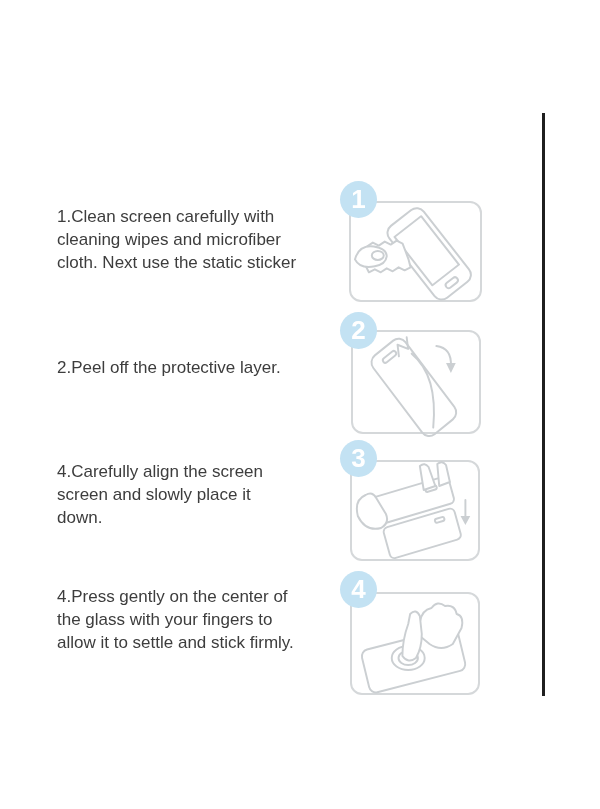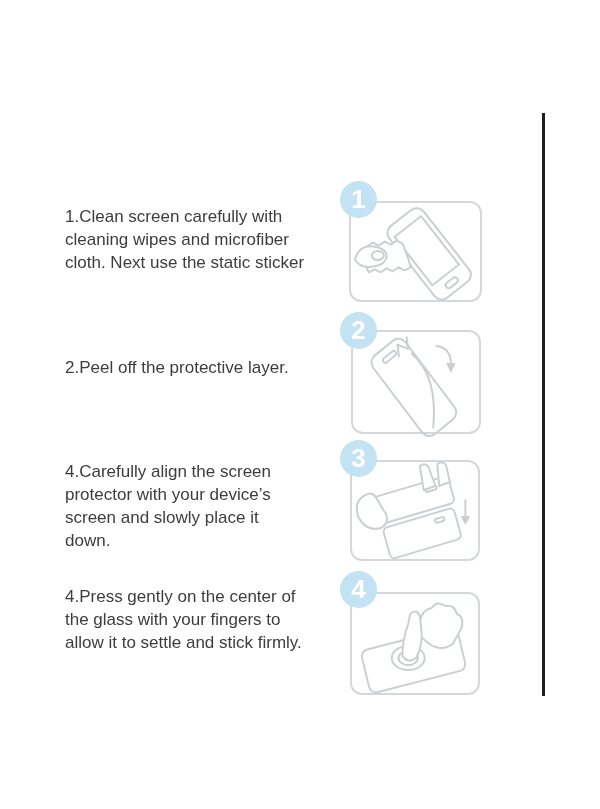--- a/index.html
+++ b/index.html
@@ -8,21 +8,21 @@
     font-family:"Liberation Sans", sans-serif;overflow:hidden;
   }
   .page-title{
     position:absolute;left:30px;top:128px;width:440px;
     text-align:center;font-size:25px;font-weight:bold;letter-spacing:-0.5px;
     color:#2d648e;
   }
   .step-text{
     position:absolute;left:57px;color:#3d3d3d;font-size:17px;line-height:23px;
   }
-  .step-text div{white-space:nowrap;margin-left:8px;}
+  .step-text div{white-space:nowrap;}
   .step-text.t1{top:205px;}
   .step-text.t2{top:356px;}
   .step-text.t3{top:460px;}
   .step-text.t4{top:585px;}
   .panel{
     position:absolute;background:#ffffff;border:2px solid #d5d8da;border-radius:12px;
     box-sizing:border-box;
   }
   .panel svg{position:absolute;left:0;top:0;width:100%;height:100%;overflow:visible;}
   .panel.p1{left:349px;top:201px;width:133px;height:101px;}
@@ -56,21 +56,20 @@
     <div>cleaning wipes and microfiber</div>
     <div>cloth. Next use the static sticker</div>
   </div>
 
   <div class="step-text t2">
     <div>2.Peel off the protective layer.</div>
   </div>
 
   <div class="step-text t3">
     <div>4.Carefully align the screen</div>
-    <div>protector with your device’s</div>
     <div>screen and slowly place it</div>
     <div>down.</div>
   </div>
 
   <div class="step-text t4">
     <div>4.Press gently on the center of</div>
     <div>the glass with your fingers to</div>
     <div>allow it to settle and stick firmly.</div>
   </div>
 

